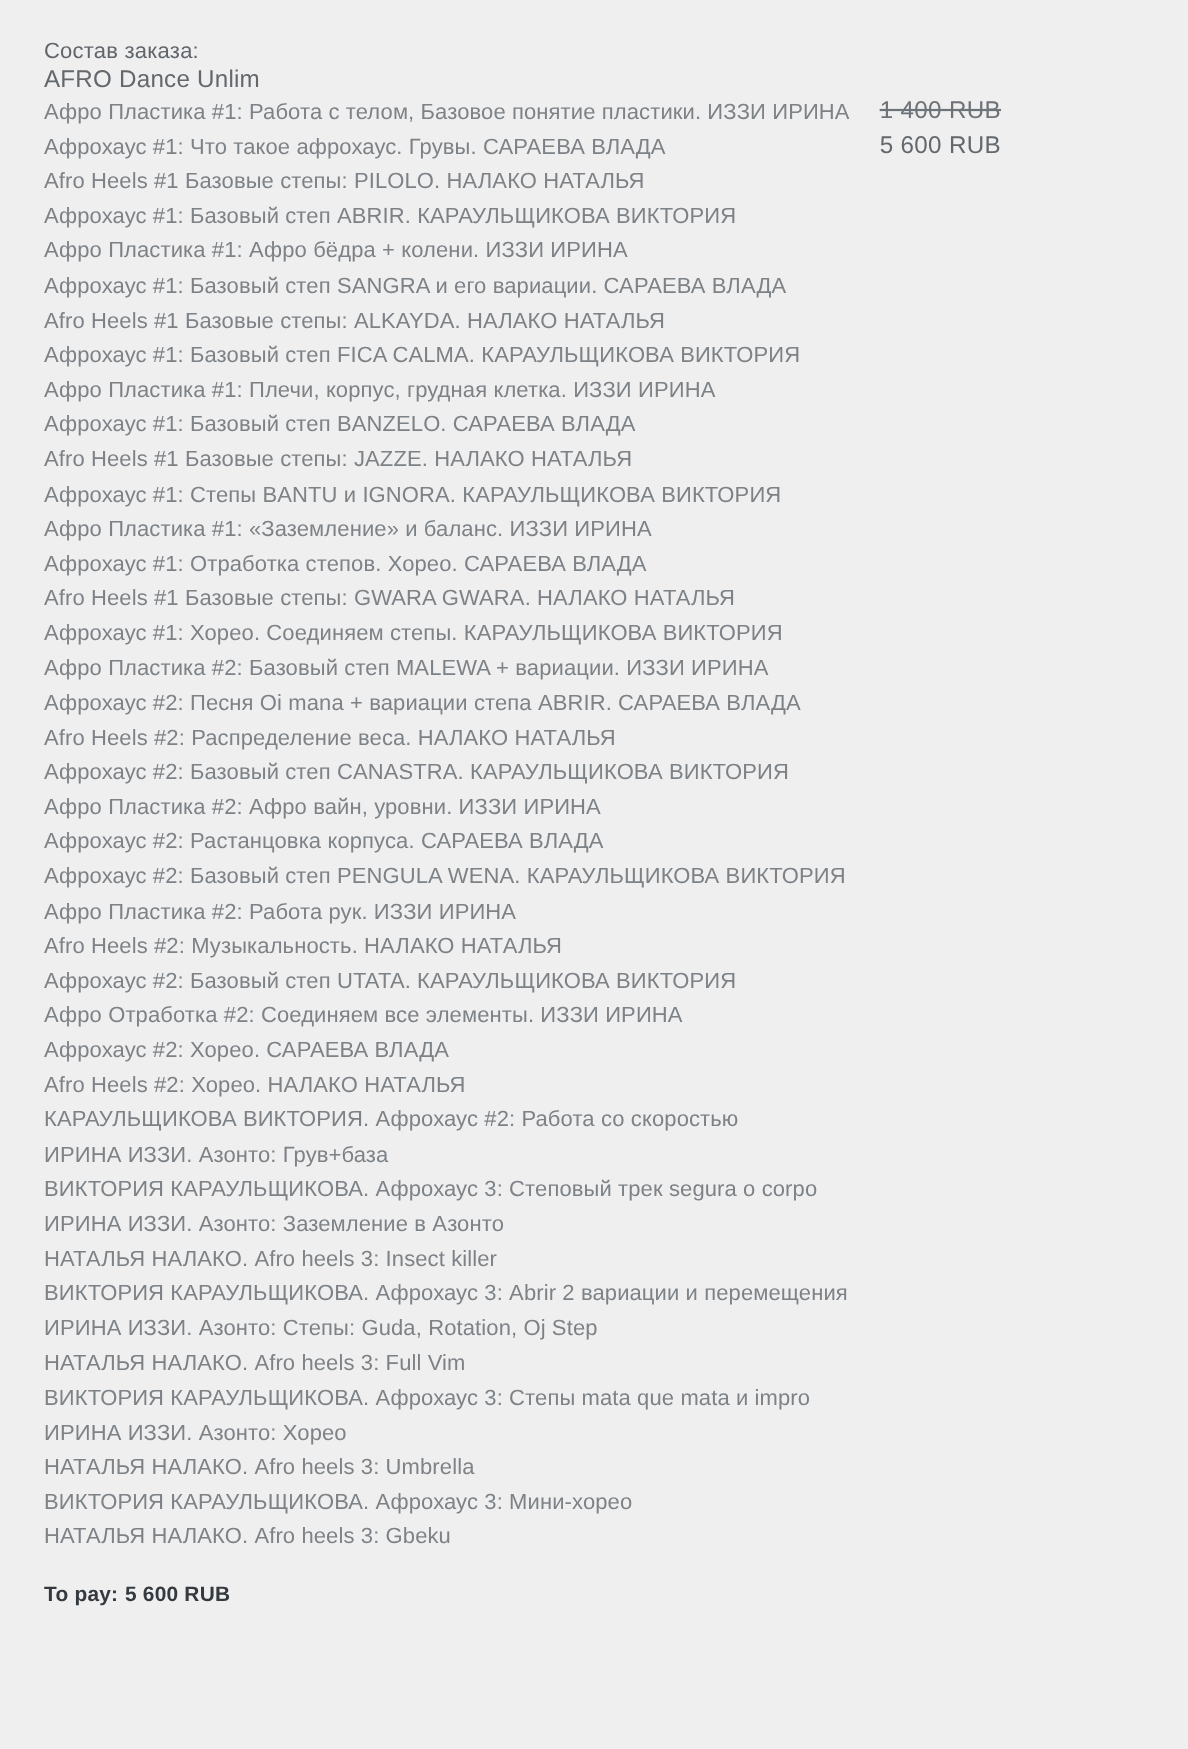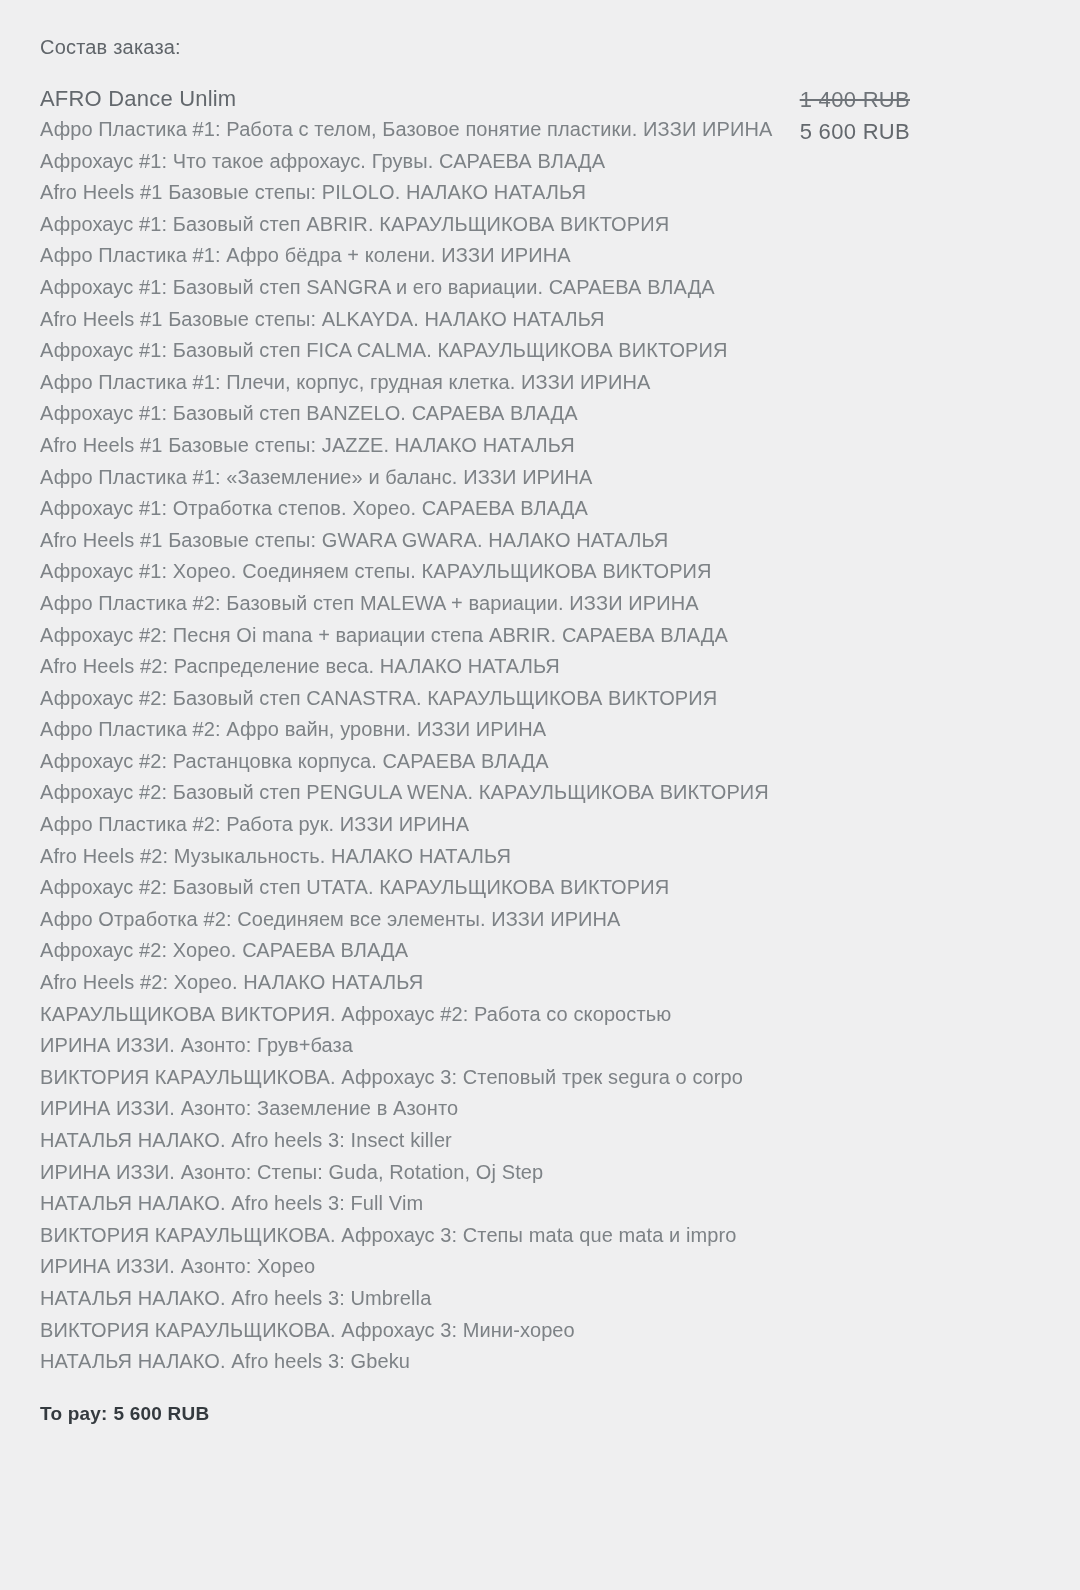--- a/index.html
+++ b/index.html
@@ -20,21 +20,20 @@
     box-sizing: border-box;
     width: 972px;
   }
   .section-title {
     font-size: 20px;
     line-height: 24px;
     color: #60656a;
     letter-spacing: 0.2px;
   }
   .product-title {
-    margin-top: 27px;
     font-size: 22px;
     line-height: 26px;
     color: #63686d;
     letter-spacing: 0.2px;
   }
   .price-block {
     position: absolute;
     top: 84px;
     right: 62px;
     text-align: left;
@@ -99,20 +98,21 @@
       <li>Afro Heels #1 Базовые степы: ALKAYDA. НАЛАКО НАТАЛЬЯ</li>
 
       <li>Афрохаус #1: Базовый степ FICA CALMA. КАРАУЛЬЩИКОВА ВИКТОРИЯ</li>
 
       <li>Афро Пластика #1: Плечи, корпус, грудная клетка. ИЗЗИ ИРИНА</li>
 
       <li>Афрохаус #1: Базовый степ BANZELO. САРАЕВА ВЛАДА</li>
 
       <li>Afro Heels #1 Базовые степы: JAZZE. НАЛАКО НАТАЛЬЯ</li>
 
+      <li>Афрохаус #1: Степы BANTU и IGNORA. КАРАУЛЬЩИКОВА ВИКТОРИЯ</li>
 
       <li>Афро Пластика #1: «Заземление» и баланс. ИЗЗИ ИРИНА</li>
 
       <li>Афрохаус #1: Отработка степов. Хорео. САРАЕВА ВЛАДА</li>
 
       <li>Afro Heels #1 Базовые степы: GWARA GWARA. НАЛАКО НАТАЛЬЯ</li>
 
       <li>Афрохаус #1: Хорео. Соединяем степы. КАРАУЛЬЩИКОВА ВИКТОРИЯ</li>
 
       <li>Афро Пластика #2: Базовый степ MALEWA + вариации. ИЗЗИ ИРИНА</li>
@@ -146,20 +146,21 @@
       <li>КАРАУЛЬЩИКОВА ВИКТОРИЯ. Афрохаус #2: Работа со скоростью</li>
 
       <li>ИРИНА ИЗЗИ. Азонто: Грув+база</li>
 
       <li>ВИКТОРИЯ КАРАУЛЬЩИКОВА. Афрохаус 3: Степовый трек segura o corpo</li>
 
       <li>ИРИНА ИЗЗИ. Азонто: Заземление в Азонто</li>
 
       <li>НАТАЛЬЯ НАЛАКО. Afro heels 3: Insect killer</li>
 
+      <li>ВИКТОРИЯ КАРАУЛЬЩИКОВА. Афрохаус 3: Abrir 2 вариации и перемещения</li>
 
       <li>ИРИНА ИЗЗИ. Азонто: Степы: Guda, Rotation, Oj Step</li>
 
       <li>НАТАЛЬЯ НАЛАКО. Afro heels 3: Full Vim</li>
 
       <li>ВИКТОРИЯ КАРАУЛЬЩИКОВА. Афрохаус 3: Степы mata que mata и impro</li>
 
       <li>ИРИНА ИЗЗИ. Азонто: Хорео</li>
 
       <li>НАТАЛЬЯ НАЛАКО. Afro heels 3: Umbrella</li>

